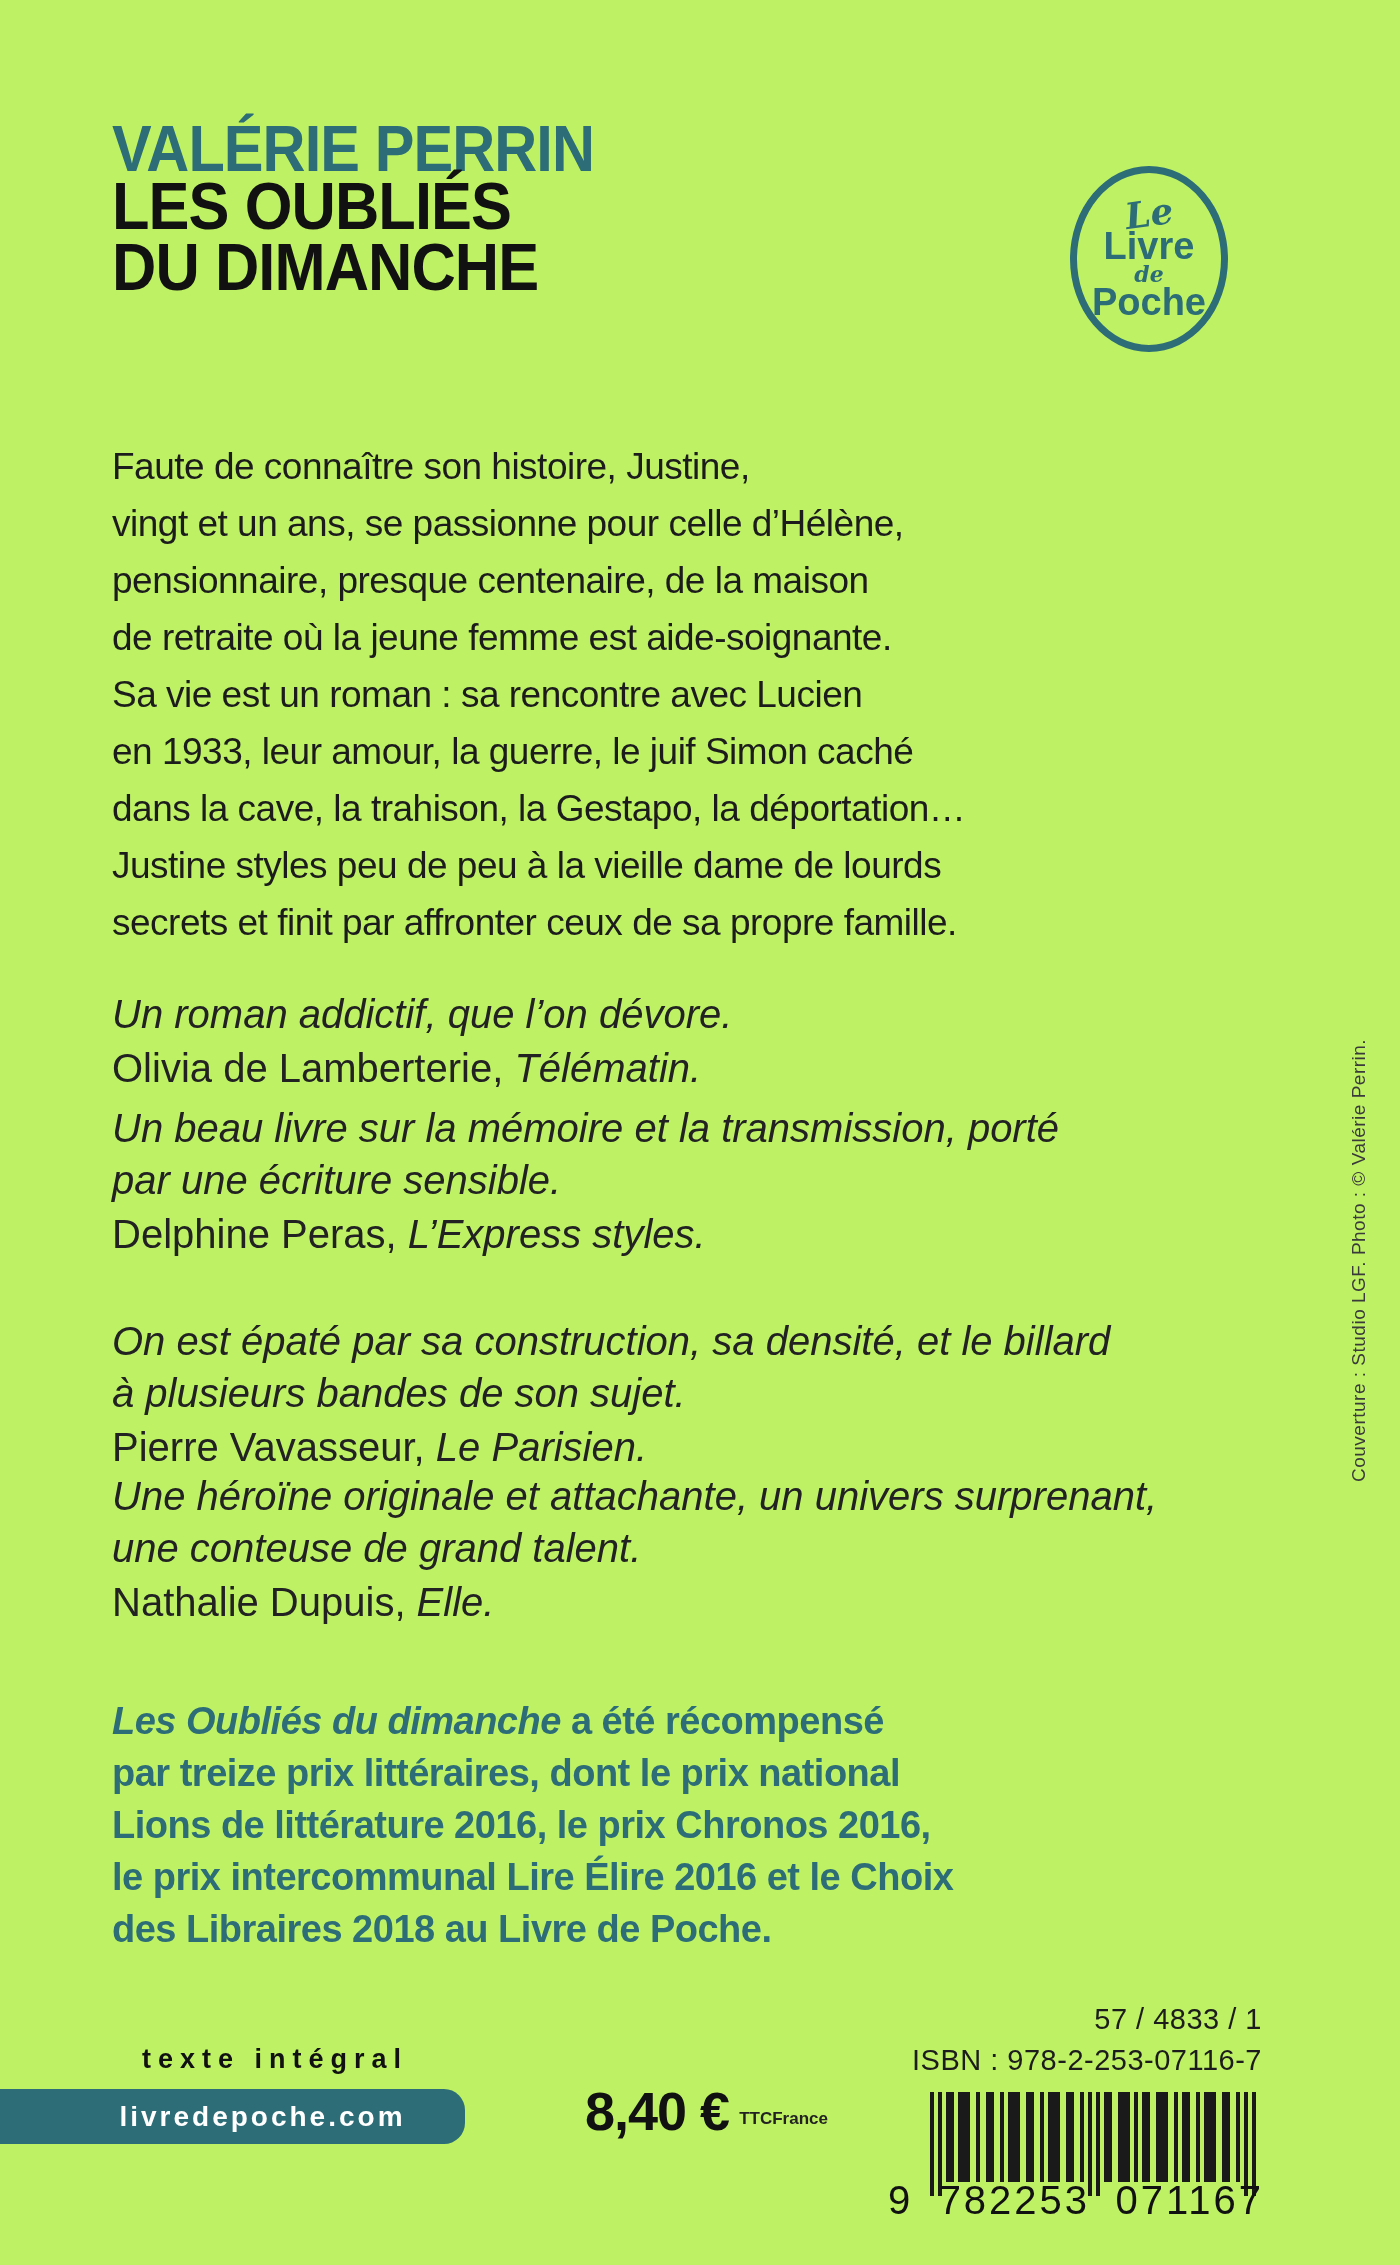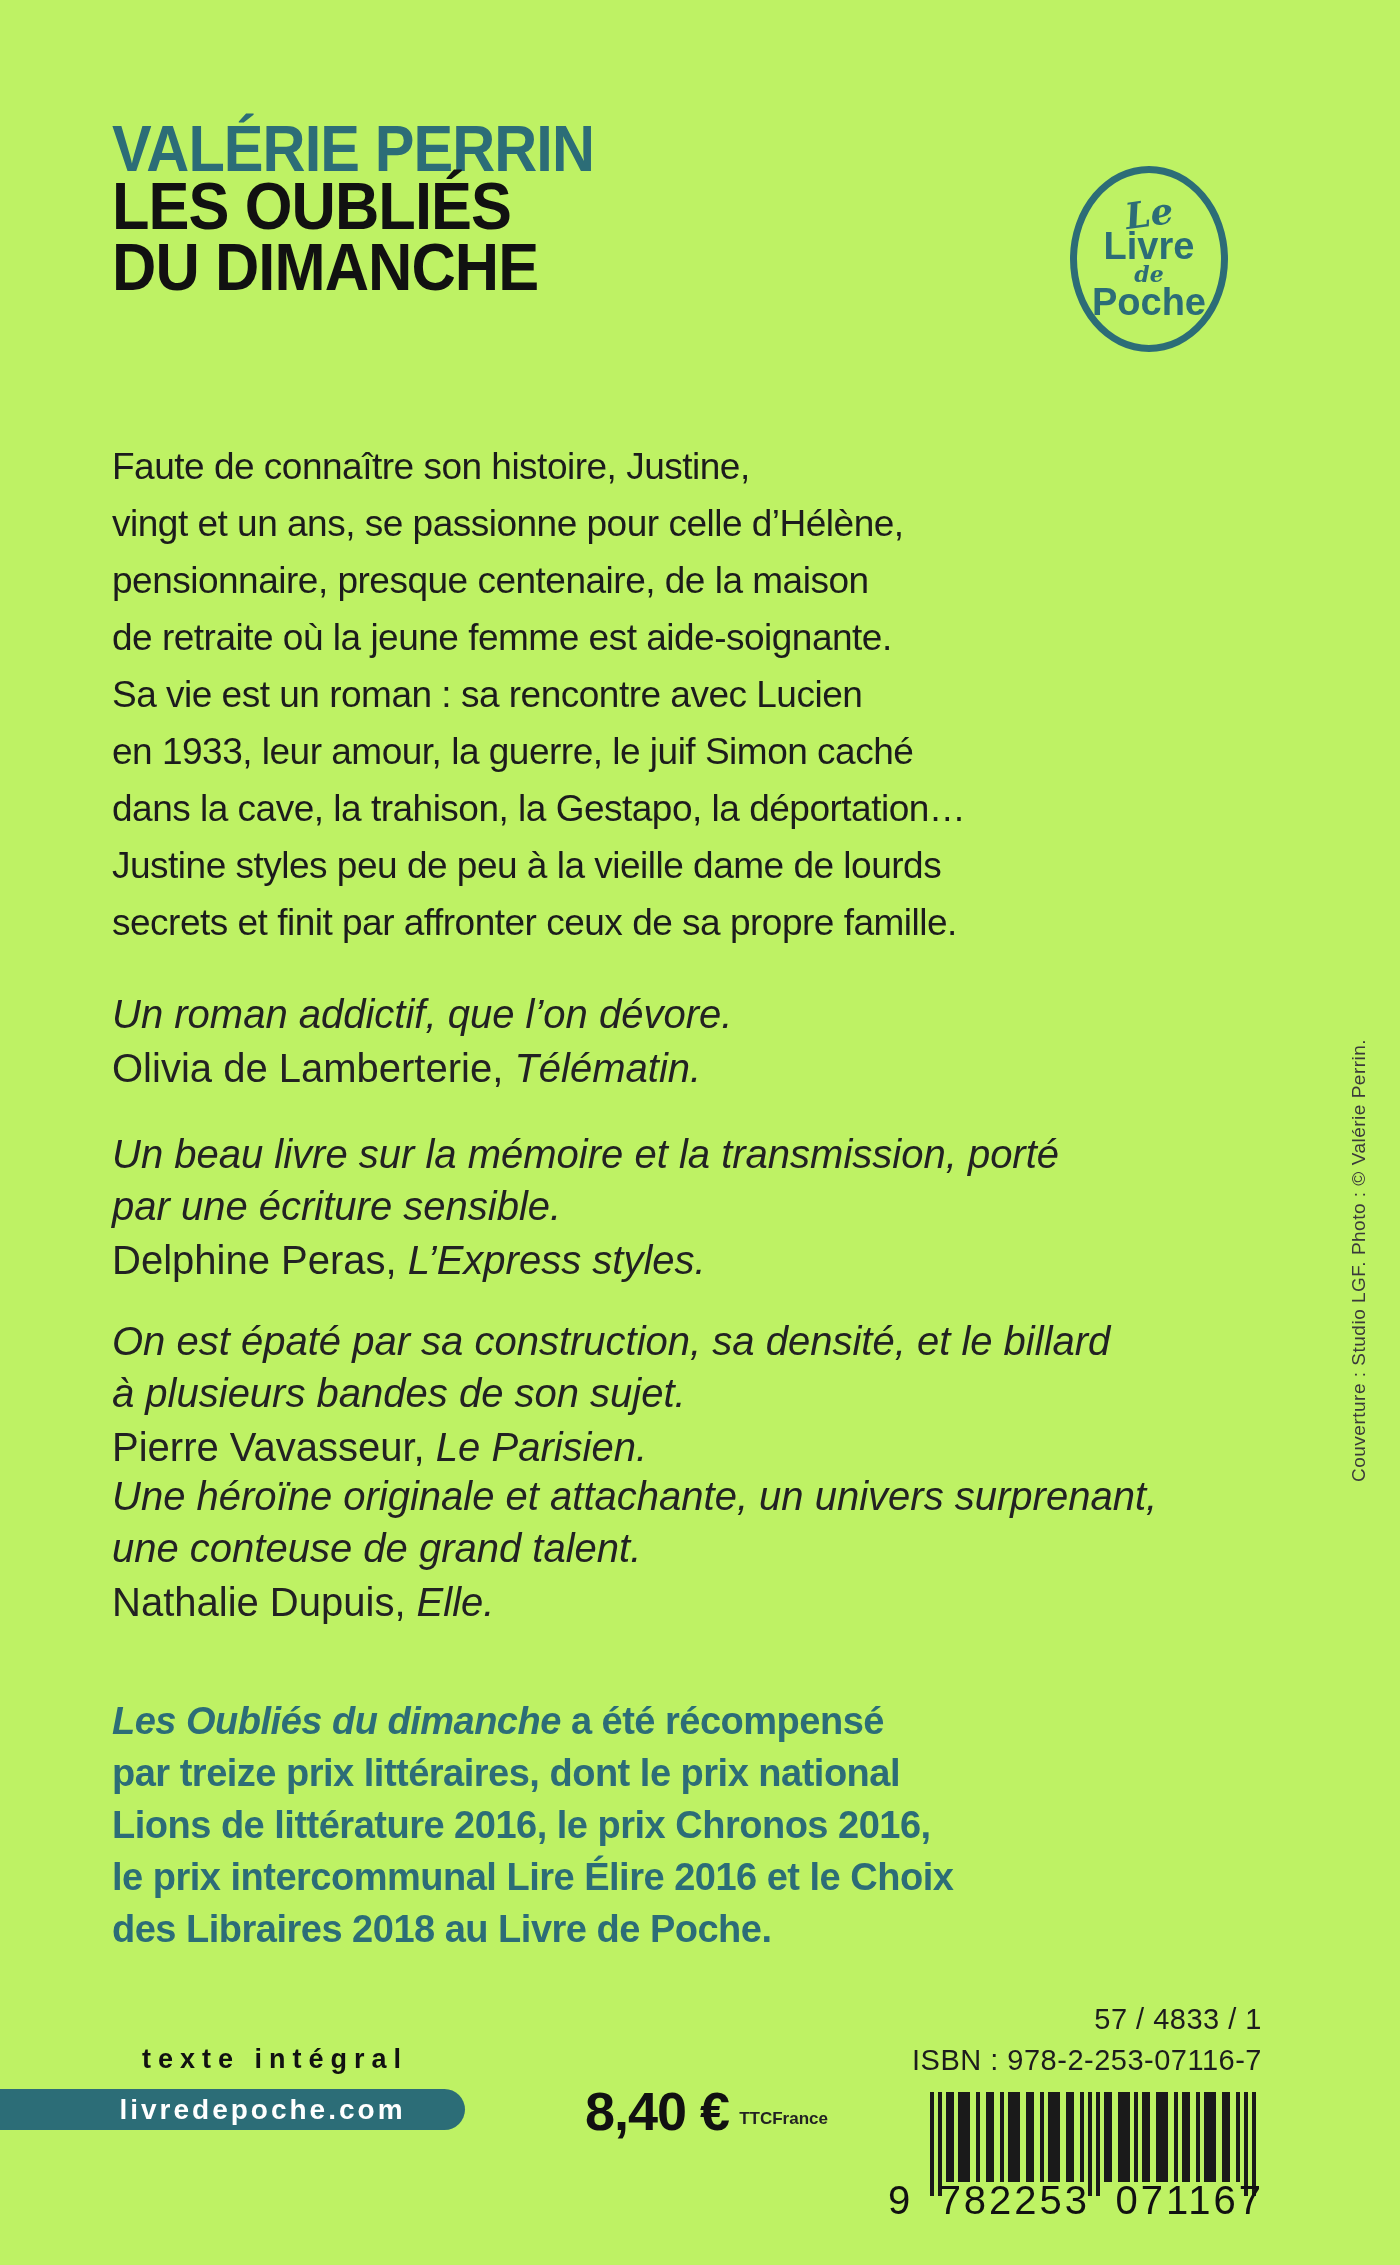--- a/index.html
+++ b/index.html
@@ -46,38 +46,38 @@
   }
   
   .quote{
     position:absolute;left:112px;width:1132px;
     font-size:40px;line-height:52px;color:#222222;
   }
   .quote .qtext{font-style:italic;}
   .quote .attr{text-align:left;margin-top:2px;}
   .quote .attr .src{font-style:italic;}
   .q1{top:988px;}
-  .q2{top:1128px;}
+  .q2{top:1102px;}
   .q3{top:1315px;}
   .q4{top:1470px;}
   
   .awards{
     position:absolute;left:112px;top:1695px;
     font-size:38px;font-weight:bold;line-height:52px;letter-spacing:-0.5px;
     color:#2c6d77;white-space:nowrap;
   }
   .awards .ital{font-style:italic;}
   
   .texte-integral{
     position:absolute;left:105px;top:2044px;width:340px;
     text-align:center;font-size:27px;font-weight:bold;letter-spacing:7px;
     color:#111111;white-space:nowrap;
   }
   .site-banner{
-    position:absolute;left:0;top:2089px;width:465px;height:41px;
+    position:absolute;left:0;top:2089px;width:465px;height:55px;
     background:#2c6d77;border-radius:0 21px 21px 0;
     display:flex;align-items:center;justify-content:center;
     padding-left:60px;box-sizing:border-box;text-align:center;
   }
   .site-banner span{
     color:#ffffff;font-size:28px;font-weight:bold;letter-spacing:3px;white-space:nowrap;
   }
   .price{
     position:absolute;left:585px;top:2086px;
     display:flex;align-items:flex-start;

